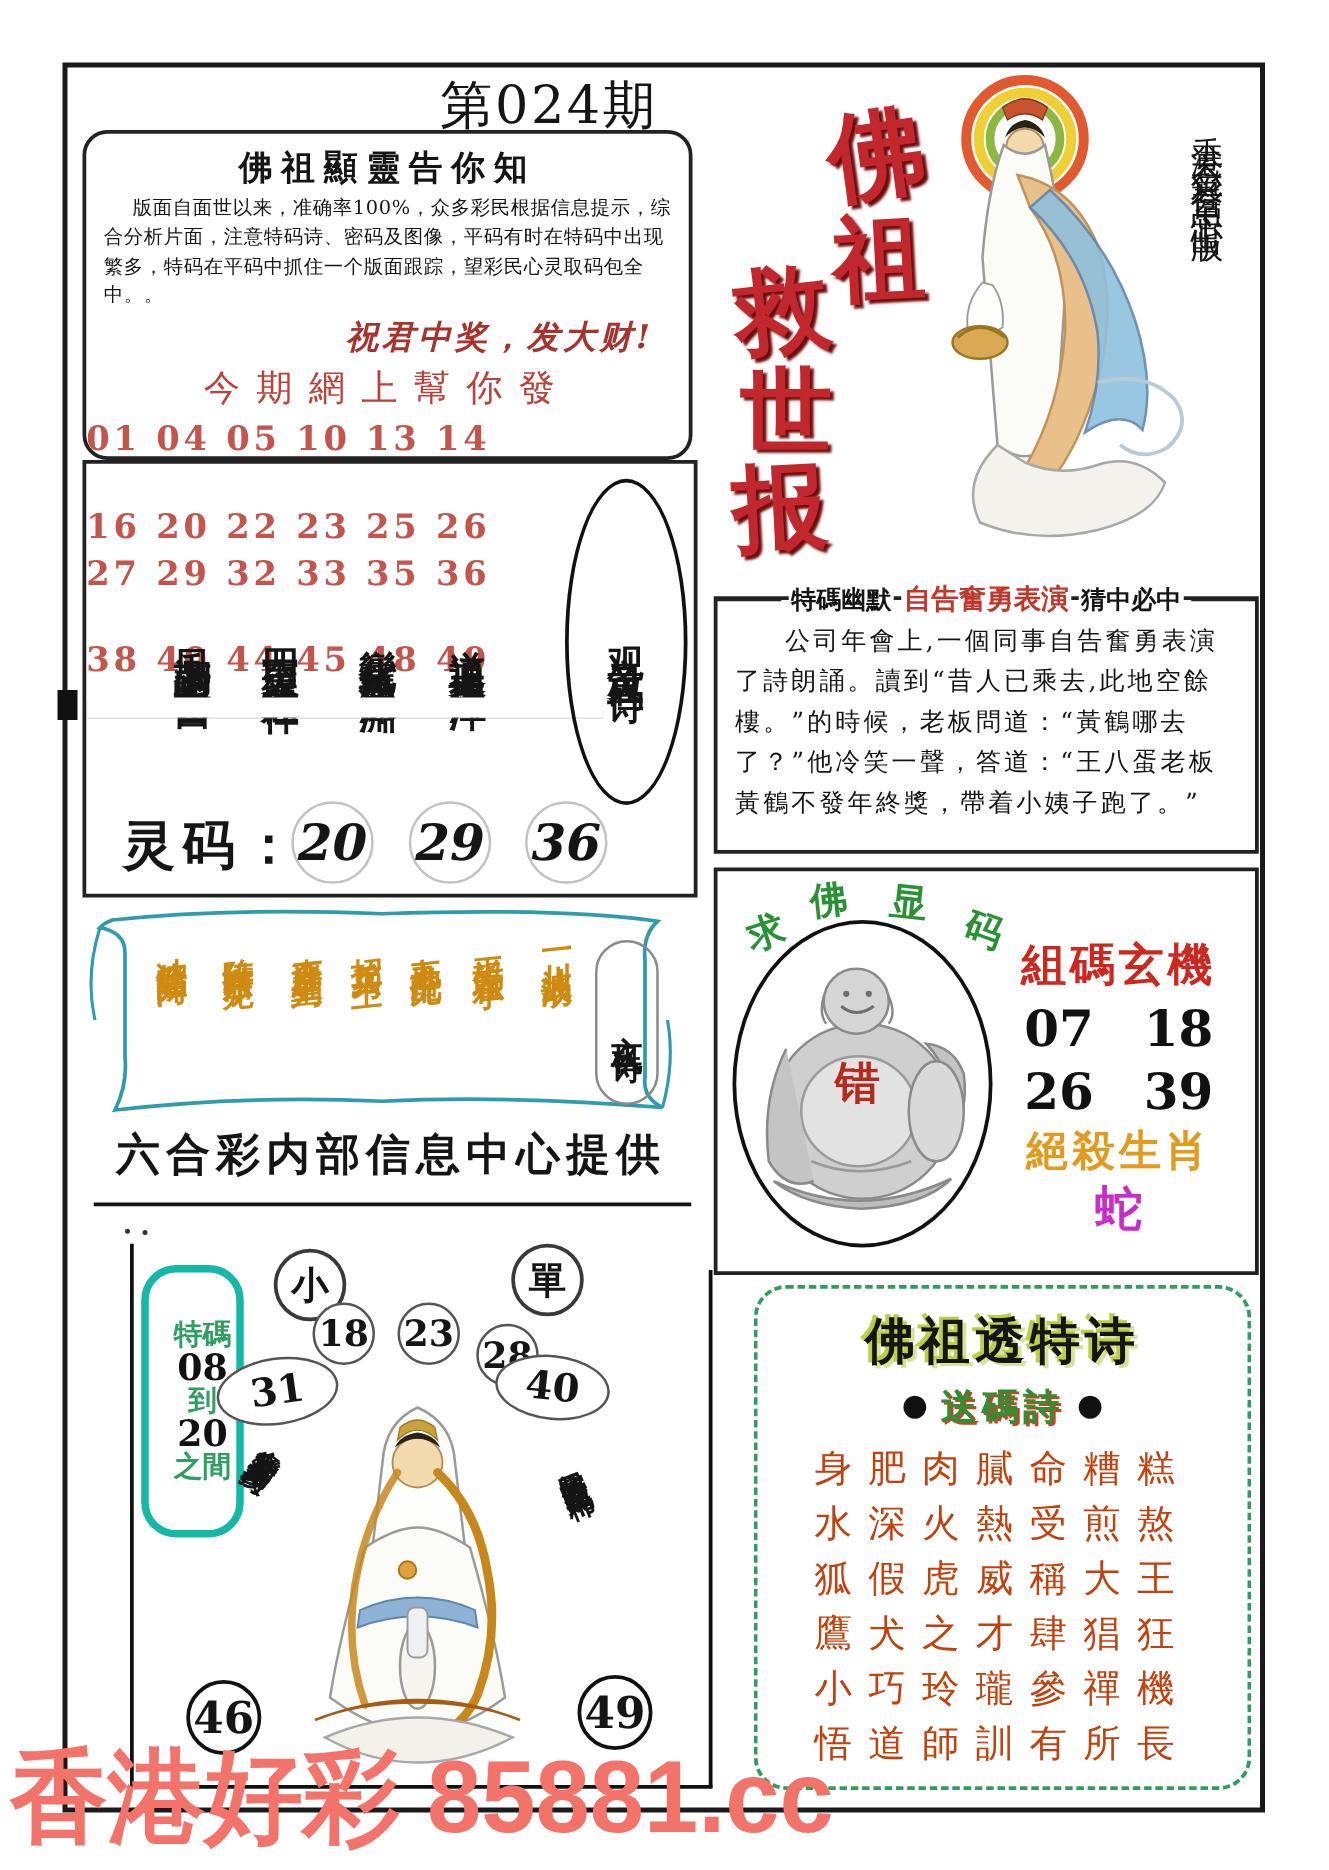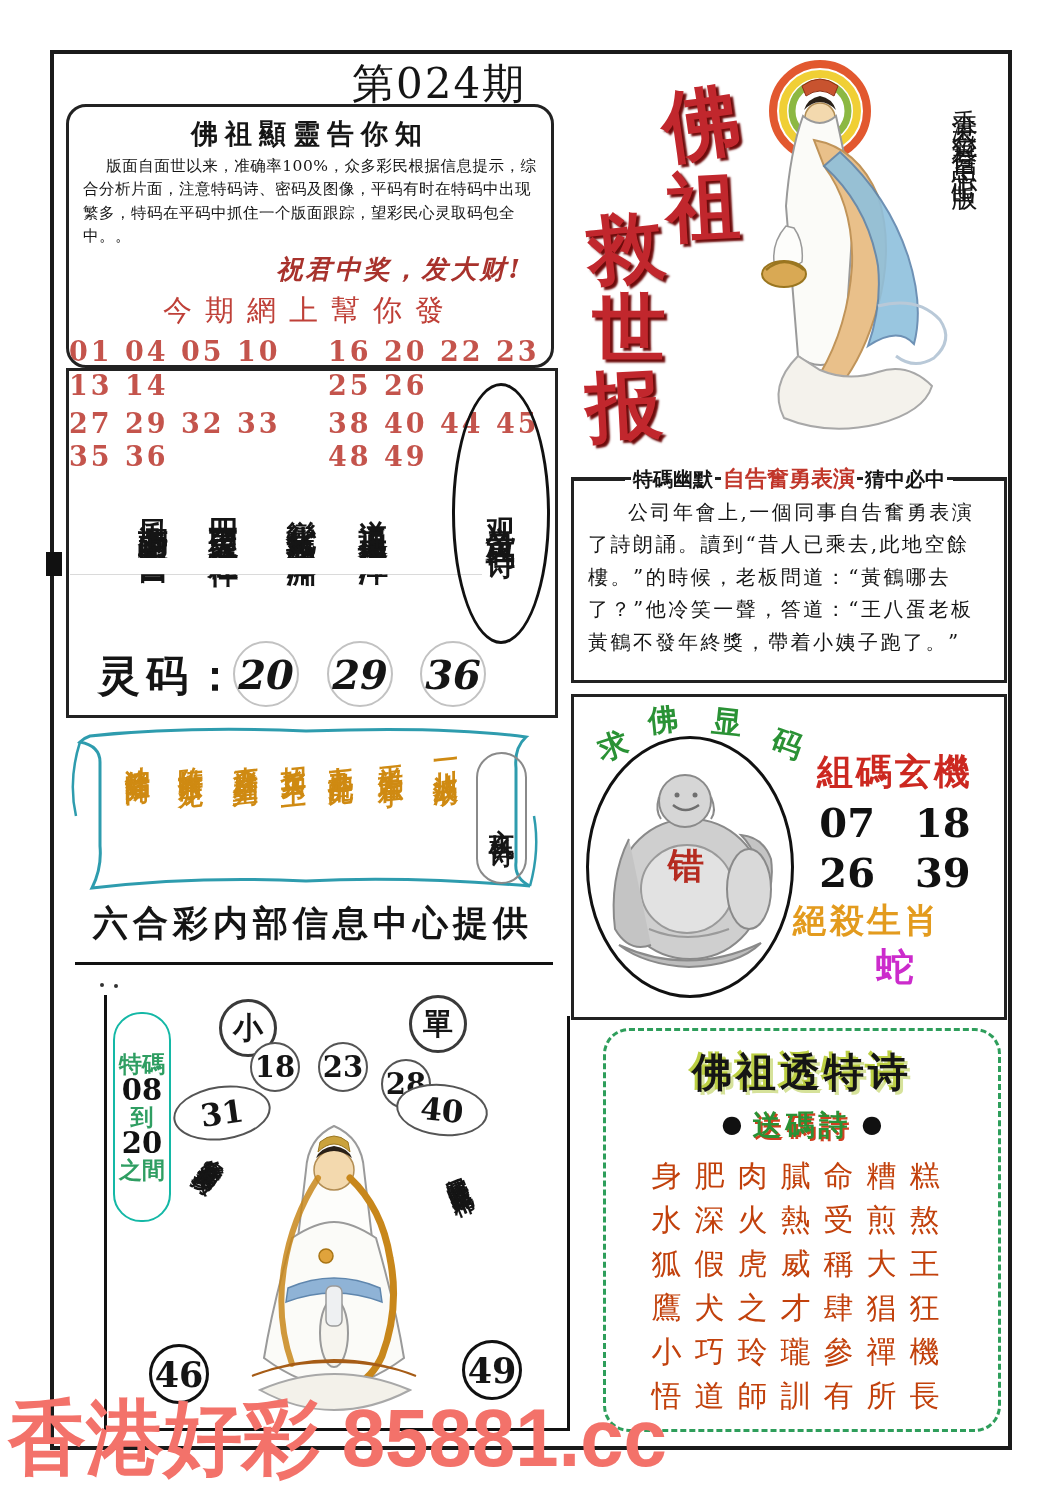--- a/index.html
+++ b/index.html
@@ -14,21 +14,21 @@
   
   #issue{left:352px;top:56px;font-size:42px;font-weight:normal;letter-spacing:2px;}
   
   #notice{left:66px;top:104px;width:482px;height:258px;border:3px solid #222;border-radius:20px;}
   #notice .t{margin-top:9px;text-align:center;font-size:27px;font-weight:bold;letter-spacing:7px;}
   #notice .b{padding:3px 14px 0 14px;font-size:15.5px;line-height:1.5;text-indent:1.5em;letter-spacing:.5px;}
   #notice .wish{margin-top:4px;padding-right:28px;text-align:right;font-size:26px;font-weight:bold;
                 font-style:italic;color:#a8322c;letter-spacing:3px;}
   #notice .sub{margin-top:4px;text-align:center;font-size:29px;font-weight:normal;color:#bf4038;letter-spacing:13px;}
   .numrow{margin-top:4px;display:flex;justify-content:center;gap:36px;font-size:27px;font-weight:bold;
-          color:#c4544c;letter-spacing:3px;line-height:1.25;}
+          color:#c4544c;letter-spacing:3px;line-height:1.25;flex-direction:column;}
   
   #poembox{left:66px;top:368px;width:486px;height:344px;border:3px solid #222;}
   .pcol{position:absolute;top:20px;height:252px;width:42px;font-size:30px;font-weight:bold;
         letter-spacing:6px;text-align:center;}
   #scan-strip{left:70px;top:558px;width:412px;height:16px;background:#fff;
               box-shadow:0 1px 0 rgba(150,150,150,.35);}
   #scan-blob{left:46px;top:552px;width:16px;height:24px;background:#111;}
   #lingma-oval{left:452px;top:383px;width:92px;height:255px;border:3px solid #111;border-radius:50%;}
   #lingma-oval .txt{width:100%;height:100%;display:flex;align-items:center;justify-content:center;
                     font-size:29px;font-weight:bold;letter-spacing:8px;}
@@ -40,22 +40,22 @@
         color:#cf8a12;letter-spacing:4px;transform:skewY(-6deg);}
   #xuanji-oval{position:absolute;left:410px;top:32px;width:47px;height:128px;border:2px solid #8a8a8a;
                border-radius:26px;}
   #xuanji-oval .txt{width:100%;height:100%;display:flex;align-items:center;justify-content:center;
                     font-size:25px;font-weight:bold;letter-spacing:6px;}
   
   #provider{left:70px;top:900px;width:486px;text-align:center;font-size:35px;font-weight:bold;letter-spacing:5px;}
   #provider-line{left:75px;top:962px;width:478px;height:3px;background:#111;}
   
   .panel-border{background:#111;}
-  #capsule{left:113px;top:1012px;width:54px;height:206px;border:2px solid #14b8a6;border-radius:28px;
-           display:flex;flex-direction:column;align-items:center;justify-content:center;line-height:1.02;}
+  #capsule{left:113px;top:1012px;width:54px;height:206px;border:6px solid #14b8a6;border-radius:28px;
+           display:flex;flex-direction:column;align-items:center;justify-content:center;line-height:1.02;padding-left:16px;}
   #capsule .g{color:#2f9e62;font-size:23px;font-weight:bold;}
   #capsule .k{color:#111;font-size:29px;font-weight:bold;}
   .tag-circle{border:3px solid #3a3a3a;font-size:30px;font-weight:bold;}
   .num-circle{border:2px solid #555;font-size:29px;font-weight:bold;}
   .num-ellipse{border:2px solid #555;border-radius:50%;font-size:31px;font-weight:bold;background:#fff;
                display:flex;align-items:center;justify-content:center;}
   .slant{font-size:22px;font-weight:bold;letter-spacing:3px;}
   .big-circle{border:3px solid #111;font-size:35px;font-weight:bold;}
   
   #banner{left:8px;top:1384px;font-size:78px;font-weight:bold;color:#f3726a;letter-spacing:0px;
@@ -73,21 +73,21 @@
   .jh-r{font-size:22px;font-weight:bold;color:#c1372b;}
   #joke-body{padding:16px 14px 0 14px;font-size:20px;line-height:1.62;letter-spacing:2.5px;text-indent:2em;}
   
   #bbox{left:571px;top:694px;width:430px;height:320px;border:3px solid #222;}
   .gchar{position:absolute;color:#2a9235;font-size:30px;font-weight:bold;z-index:6;}
   #bellipse{left:586px;top:736px;width:202px;height:256px;border:3px solid #111;border-radius:50%;overflow:hidden;z-index:4;}
   #cuo{left:668px;top:842px;font-size:36px;font-weight:bold;color:#b52b20;z-index:7;}
   #mima{left:586px;top:938px;width:202px;text-align:center;font-size:26px;font-weight:bold;color:#c1372b;z-index:7;}
   #zuma-title{left:793px;top:748px;width:204px;text-align:center;font-size:36px;font-weight:bold;color:#cc2820;letter-spacing:3px;}
   .zuma-num{left:793px;width:204px;text-align:center;font-size:40px;font-weight:bold;color:#111;}
-  #juesha{left:793px;top:898px;width:204px;font-size:34px;font-weight:bold;color:#e39b1e;letter-spacing:3px;}
+  #juesha{left:793px;top:898px;width:204px;text-align:center;font-size:34px;font-weight:bold;color:#e39b1e;letter-spacing:3px;}
   #zodiac{left:793px;top:942px;width:204px;text-align:center;font-size:38px;font-weight:bold;color:#cc2bcc;}
   
   #toute{left:603px;top:1028px;width:392px;height:398px;border:3px dashed #2e9e5b;border-radius:26px;}
   #toute-title{margin-top:14px;text-align:center;font-size:40px;font-weight:bold;letter-spacing:4px;
                text-shadow:-3px -2px 0 #bccf43,3px 3px 0 #d6e29a;}
   #toute-sub{margin-top:6px;text-align:center;font-size:29px;font-weight:bold;}
   #toute-sub .dot{color:#111;font-size:24px;vertical-align:3px;}
   #toute-sub .gc{color:#2a9235;text-shadow:2px 2px 0 #d04020;letter-spacing:4px;}
   .trow{text-align:center;font-size:30px;font-weight:normal;color:#c2410c;letter-spacing:13px;line-height:44px;}
   #toute-rows{margin-top:8px;}

